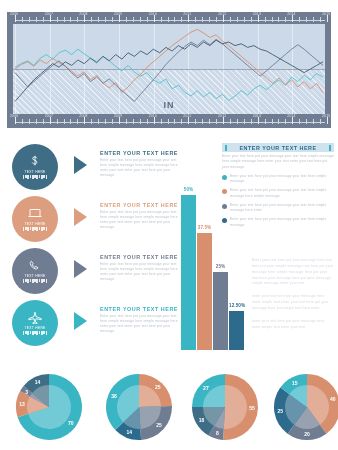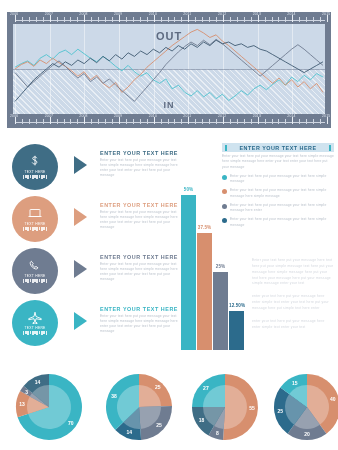--- a/index.html
+++ b/index.html
@@ -155,21 +155,20 @@
           <div class="vgrid" style="left: 244.667px;"></div>
           <div class="vgrid" style="left: 279.333px;"></div>
         </div>
       <div class="mid"></div>
       <svg id="lines" width="312" height="90">
           <polyline points="2.0,43.2 8.3,39.6 14.6,36.9 20.9,41.4 27.1,34.2 33.4,30.6 39.7,35.1 46.0,28.8 52.3,26.1 58.6,30.6 64.9,25.2 71.1,29.7 77.4,34.2 83.7,37.8 90.0,32.4 96.3,36.9 102.6,42.3 108.9,46.8 115.1,41.4 121.4,47.7 127.7,52.2 134.0,48.6 140.3,55.8 146.6,59.4 152.9,54.9 159.1,64.8 165.4,61.2 171.7,68.4 178.0,72.0 184.3,66.6 190.6,72.9 196.9,68.4 203.1,74.7 209.4,70.2 215.7,76.5 222.0,72.0 228.3,66.6 234.6,71.1 240.9,64.8 247.1,61.2 253.4,65.7 259.7,60.3 266.0,55.8 272.3,61.2 278.6,53.1 284.9,57.6 291.1,51.3 297.4,55.8 303.7,49.5 310.0,53.1" fill="none" stroke="#4ec3cf" stroke-width="0.9" stroke-linejoin="round"></polyline>
           <polyline points="2.0,45.0 8.3,40.5 14.6,37.8 20.9,42.3 27.1,36.0 33.4,39.6 39.7,34.2 46.0,38.7 52.3,42.3 58.6,46.8 64.9,52.2 71.1,47.7 77.4,55.8 83.7,51.3 90.0,59.4 96.3,63.9 102.6,58.5 108.9,68.4 115.1,63.0 121.4,55.8 127.7,50.4 134.0,43.2 140.3,37.8 146.6,32.4 152.9,27.0 159.1,21.6 165.4,17.1 171.7,12.6 178.0,8.1 184.3,5.4 190.6,9.0 196.9,13.5 203.1,10.8 209.4,17.1 215.7,21.6 222.0,27.0 228.3,32.4 234.6,37.8 240.9,43.2 247.1,48.6 253.4,54.0 259.7,59.4 266.0,54.0 272.3,61.2 278.6,55.8 284.9,63.0 291.1,57.6 297.4,64.8 303.7,59.4 310.0,68.4" fill="none" stroke="#d78f6e" stroke-width="0.9" stroke-linejoin="round"></polyline>
           <polyline points="2.0,48.6 8.3,55.8 14.6,63.0 20.9,57.6 27.1,52.2 33.4,46.8 39.7,41.4 46.0,36.9 52.3,42.3 58.6,48.6 64.9,54.0 71.1,49.5 77.4,57.6 83.7,53.1 90.0,59.4 96.3,54.9 102.6,61.2 108.9,66.6 115.1,72.0 121.4,77.4 127.7,70.2 134.0,63.0 140.3,55.8 146.6,48.6 152.9,40.5 159.1,34.2 165.4,27.9 171.7,22.5 178.0,18.0 184.3,21.6 190.6,16.2 196.9,20.7 203.1,15.3 209.4,19.8 215.7,25.2 222.0,30.6 228.3,36.0 234.6,41.4 240.9,46.8 247.1,52.2 253.4,46.8 259.7,41.4 266.0,36.0 272.3,30.6 278.6,25.2 284.9,20.7 291.1,25.2 297.4,30.6 303.7,36.0 310.0,41.4" fill="none" stroke="#6f7c91" stroke-width="0.9" stroke-linejoin="round"></polyline>
           <polyline points="2.0,77.4 8.3,70.2 14.6,63.0 20.9,55.8 27.1,50.4 33.4,45.0 39.7,39.6 46.0,43.2 52.3,37.8 58.6,41.4 64.9,36.0 71.1,39.6 77.4,34.2 83.7,38.7 90.0,32.4 96.3,36.9 102.6,30.6 108.9,35.1 115.1,28.8 121.4,32.4 127.7,27.0 134.0,30.6 140.3,25.2 146.6,28.8 152.9,23.4 159.1,27.0 165.4,21.6 171.7,25.2 178.0,19.8 184.3,23.4 190.6,18.0 196.9,21.6 203.1,16.2 209.4,19.8 215.7,18.0 222.0,21.6 228.3,19.8 234.6,23.4 240.9,21.6 247.1,25.2 253.4,27.0 259.7,30.6 266.0,34.2 272.3,37.8 278.6,41.4 284.9,45.0 291.1,48.6 297.4,45.0 303.7,41.4 310.0,37.8" fill="none" stroke="#3f5a72" stroke-width="0.9" stroke-linejoin="round"></polyline>
         </svg>
-      <div class="lbl-out">OUT</div>
       <div class="lbl-in">IN</div>
     </div>
 
     <div class="axis-bar">
       <div class="tickline"></div>
       <div id="ticks-bot">
           <div class="tick major" style="left: 8px;"></div>
           <div class="tick" style="left: 14.9333px;"></div>
           <div class="tick" style="left: 21.8667px;"></div>
           <div class="tick" style="left: 28.8px;"></div>

